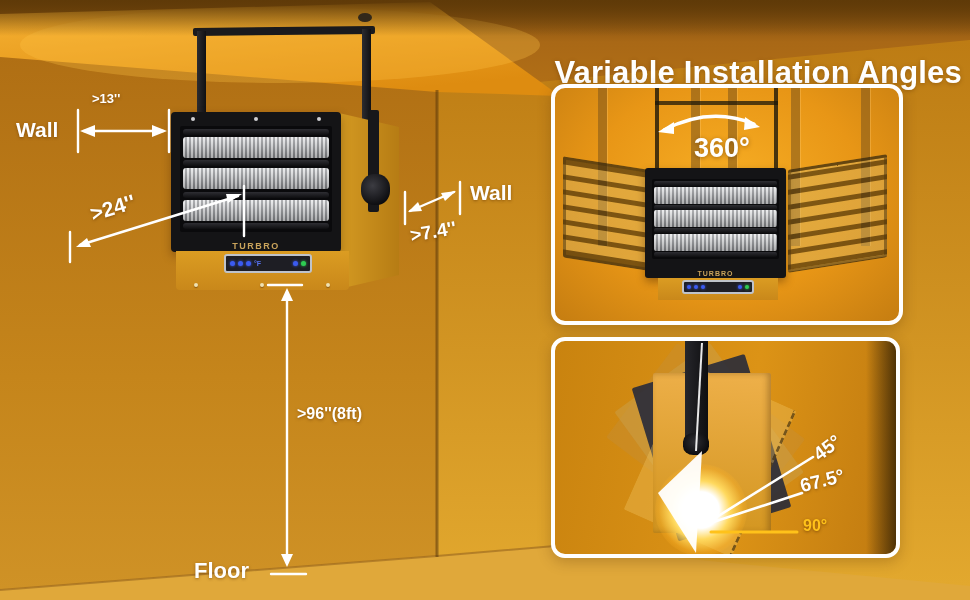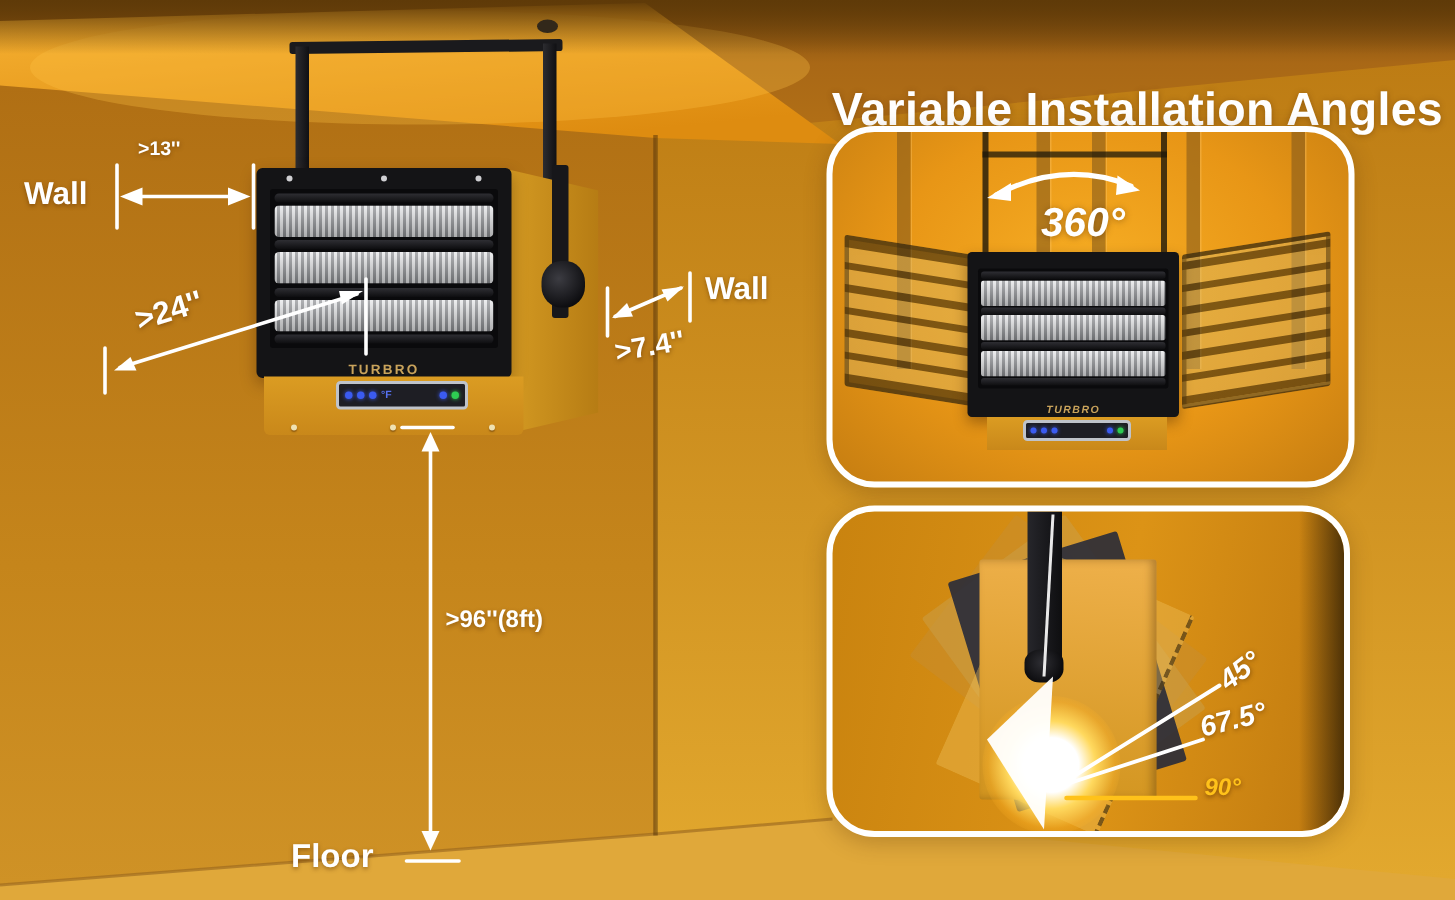--- a/index.html
+++ b/index.html
@@ -52,22 +52,22 @@
         border:2px solid #bfc3ca;border-radius:3px;display:flex;align-items:center;gap:3px;padding:0 4px;}
   .led{width:5px;height:5px;border-radius:50%;}
   .led-b{background:#3b5bf0;box-shadow:0 0 3px #3b5bf0;}
   .led-g{background:#2ecc52;box-shadow:0 0 3px #2ecc52;}
   .ftxt{color:#5671f2;font-size:7px;font-weight:700;line-height:1;}
   .sp{flex:1;}
   .screws-b{position:absolute;left:18px;bottom:3px;width:136px;display:flex;justify-content:space-between;}
   .screw{width:4px;height:4px;border-radius:50%;background:#efe2b2;box-shadow:0 1px 1px rgba(80,40,0,.5);}
 
   
-  .panel{position:absolute;border:4px solid #fff;border-radius:32px;overflow:hidden;
-         box-shadow:0 4px 14px rgba(70,35,0,.25);font-style:italic;}
+  .panel{position:absolute;border:4px solid #fff;border-radius:14px;overflow:hidden;
+         box-shadow:0 4px 14px rgba(70,35,0,.25);}
   .p-rot{left:551px;top:84px;width:352px;height:241px;
          background:radial-gradient(ellipse at 50% 42%,#f7ae24 0%,#e89616 55%,#c57d11 100%);}
   .p-tilt{left:551px;top:337px;width:349px;height:221px;
           background:linear-gradient(100deg,#c9830f 0%,#dc9316 55%,#c07a10 100%);}
 
   .joist{position:absolute;top:0;height:158px;width:9px;background:rgba(125,85,28,.55);
          box-shadow:1px 0 0 rgba(255,200,110,.35);}
   .ghost{position:absolute;border:3px solid rgba(45,35,15,.55);border-radius:2px;opacity:.8;
          background:repeating-linear-gradient(0deg,rgba(40,32,14,.7) 0 5px,rgba(215,185,105,.55) 5px 15px);}
   .ghost-l{left:8px;top:76px;width:97px;height:101px;transform:skewY(9deg);}

